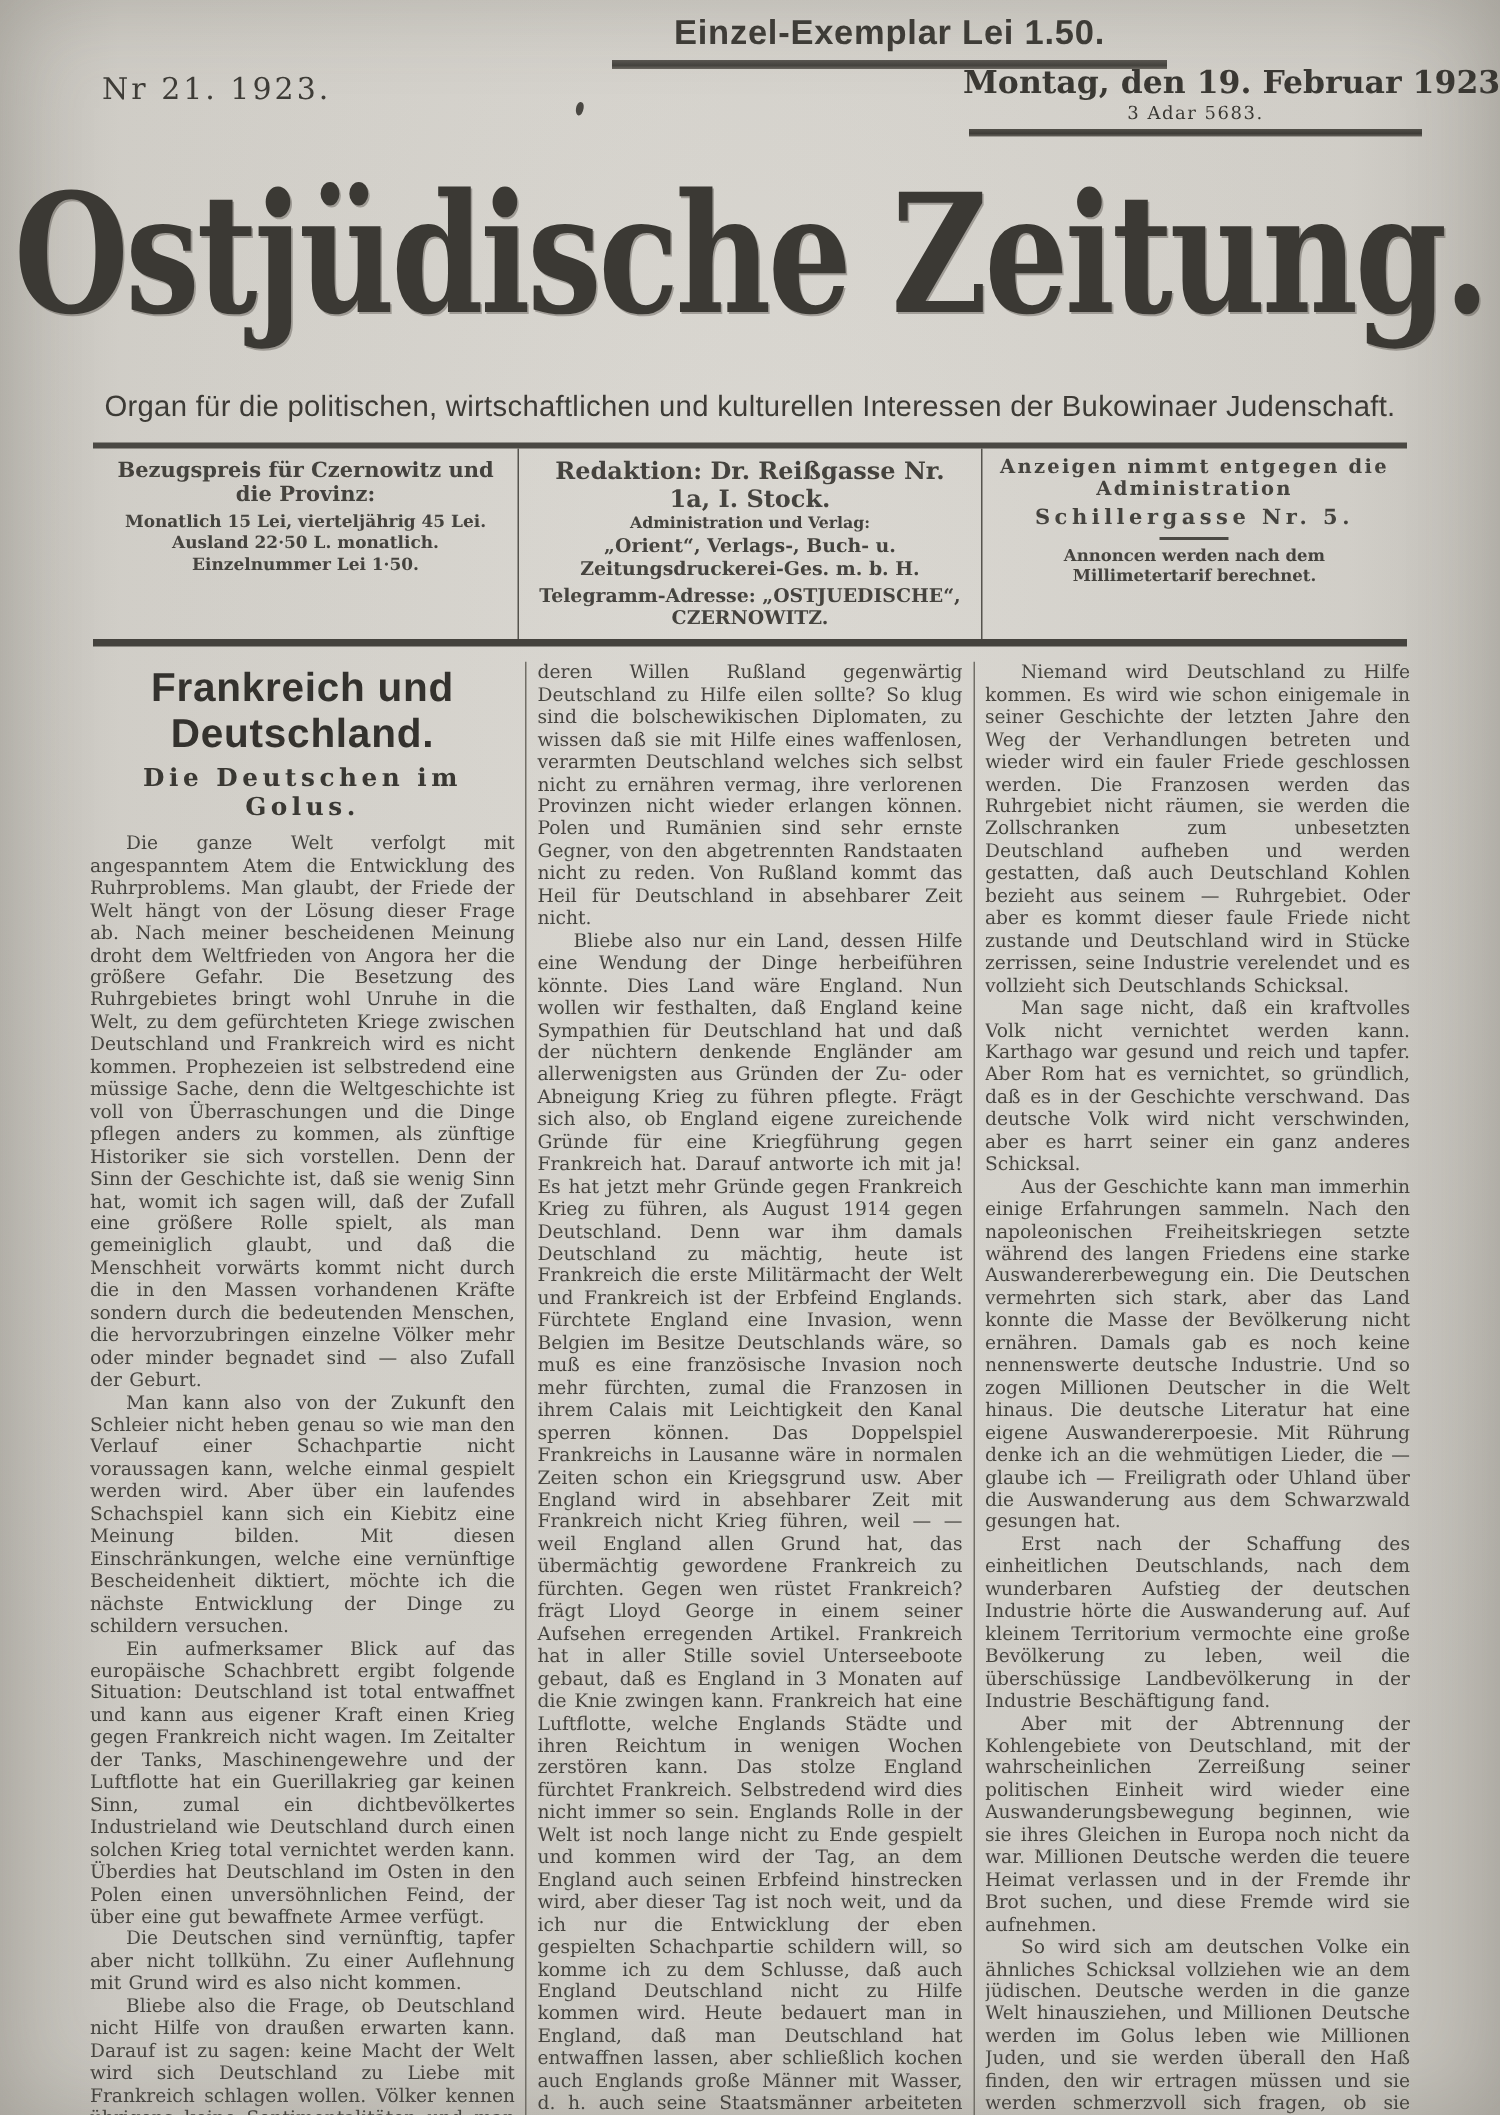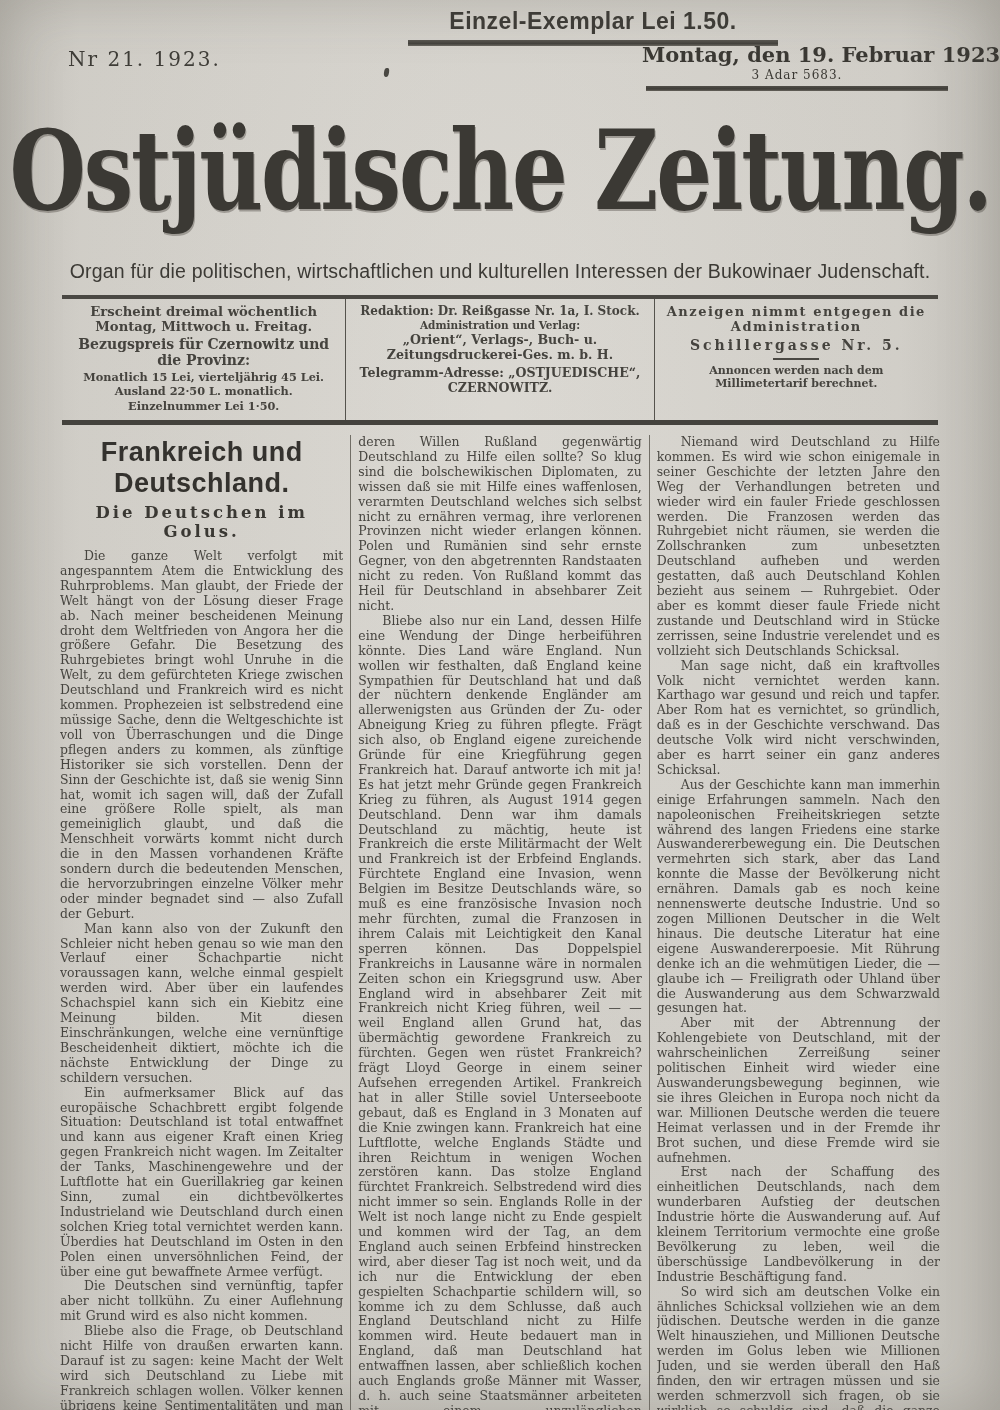--- a/index.html
+++ b/index.html
@@ -85,21 +85,21 @@
   .info-cell { padding: 5px 8px 7px; text-align: center; color: #45433e; }
   .info-left { flex: 1.12; }
   .info-mid  { flex: 1.22; border-left: 1px solid #55534d; border-right: 1px solid #55534d; }
   .info-right{ flex: 1.12; }
 
   .il-1 { font-weight: bold; font-size: 13.2px; }
   .il-2 { font-weight: bold; font-size: 14px; margin-top: 2px; }
   .il-3 { font-weight: bold; font-size: 11.3px; margin-top: 2px; }
   .il-4 { font-weight: bold; font-size: 11.3px; margin-top: 1px; }
 
-  .im-1 { font-weight: bold; font-size: 12px; }
+  .im-1 { font-weight: bold; font-size: 16px; }
   .im-2 { font-size: 10.5px; font-weight: bold; margin-top: 1px; }
   .im-3 { font-weight: bold; font-size: 12.6px; margin-top: 1px; }
   .im-4 { font-weight: bold; font-size: 12.6px; margin-top: 3px; }
 
   .ir-1 { font-size: 13px; font-weight: bold; letter-spacing: 1.5px; }
   .ir-2 { font-size: 14px; font-weight: bold; letter-spacing: 3px; margin-top: 3px; }
   .ir-rule { width: 46px; height: 2px; background: #4a4843; margin: 5px auto 4px; }
   .ir-3 { font-size: 11px; font-weight: bold; }
 
   
@@ -150,21 +150,20 @@
     <div class="ink-mark"></div>
   </div>
 
   <div class="masthead">
     <div class="paper-title">Ostjüdische Zeitung.</div>
     <div class="paper-subtitle">Organ für die politischen, wirtschaftlichen und kulturellen Interessen der Bukowinaer Judenschaft.</div>
   </div>
 
   <div class="info-box">
     <div class="info-cell info-left">
-      <div class="il-1">Erscheint dreimal wöchentlich Montag, Mittwoch u. Freitag.</div>
       <div class="il-2">Bezugspreis für Czernowitz und die Provinz:</div>
       <div class="il-3">Monatlich 15 Lei, vierteljährig 45 Lei. Ausland 22·50 L. monatlich.</div>
       <div class="il-4">Einzelnummer Lei 1·50.</div>
     </div>
     <div class="info-cell info-mid">
       <div class="im-1">Redaktion: Dr. Reißgasse Nr. 1a, I. Stock.</div>
       <div class="im-2">Administration und Verlag:</div>
       <div class="im-3">„Orient“, Verlags-, Buch- u. Zeitungsdruckerei-Ges. m. b. H.</div>
       <div class="im-4">Telegramm-Adresse: „OSTJUEDISCHE“, CZERNOWITZ.</div>
     </div>
@@ -195,21 +194,21 @@
       <p>Bliebe also nur ein Land, dessen Hilfe eine Wendung der Dinge herbeiführen könnte. Dies Land wäre England. Nun wollen wir festhalten, daß England keine Sympathien für Deutschland hat und daß der nüchtern denkende Engländer am allerwenigsten aus Gründen der Zu- oder Abneigung Krieg zu führen pflegte. Frägt sich also, ob England eigene zureichende Gründe für eine Kriegführung gegen Frankreich hat. Darauf antworte ich mit ja! Es hat jetzt mehr Gründe gegen Frankreich Krieg zu führen, als August 1914 gegen Deutschland. Denn war ihm damals Deutschland zu mächtig, heute ist Frankreich die erste Militärmacht der Welt und Frankreich ist der Erbfeind Englands. Fürchtete England eine Invasion, wenn Belgien im Besitze Deutschlands wäre, so muß es eine französische Invasion noch mehr fürchten, zumal die Franzosen in ihrem Calais mit Leichtigkeit den Kanal sperren können. Das Doppelspiel Frankreichs in Lausanne wäre in normalen Zeiten schon ein Kriegsgrund usw. Aber England wird in absehbarer Zeit mit Frankreich nicht Krieg führen, weil — — weil England allen Grund hat, das übermächtig gewordene Frankreich zu fürchten. Gegen wen rüstet Frankreich? frägt Lloyd George in einem seiner Aufsehen erregenden Artikel. Frankreich hat in aller Stille soviel Unterseeboote gebaut, daß es England in 3 Monaten auf die Knie zwingen kann. Frankreich hat eine Luftflotte, welche Englands Städte und ihren Reichtum in wenigen Wochen zerstören kann. Das stolze England fürchtet Frankreich. Selbstredend wird dies nicht immer so sein. Englands Rolle in der Welt ist noch lange nicht zu Ende gespielt und kommen wird der Tag, an dem England auch seinen Erbfeind hinstrecken wird, aber dieser Tag ist noch weit, und da ich nur die Entwicklung der eben gespielten Schachpartie schildern will, so komme ich zu dem Schlusse, daß auch England Deutschland nicht zu Hilfe kommen wird. Heute bedauert man in England, daß man Deutschland hat entwaffnen lassen, aber schließlich kochen auch Englands große Männer mit Wasser, d. h. auch seine Staatsmänner arbeiteten mit einem unzulänglichen Menschenverstande, als sie auf ein europäisches Gleichgewicht zu Gunsten eines — französischen Uebergewichtes verzichteten.</p>
 
     </div>
 
     <div class="col-rule"></div>
 
     <div class="col">
       <p>Niemand wird Deutschland zu Hilfe kommen. Es wird wie schon einigemale in seiner Geschichte der letzten Jahre den Weg der Verhandlungen betreten und wieder wird ein fauler Friede geschlossen werden. Die Franzosen werden das Ruhrgebiet nicht räumen, sie werden die Zollschranken zum unbesetzten Deutschland aufheben und werden gestatten, daß auch Deutschland Kohlen bezieht aus seinem — Ruhrgebiet. Oder aber es kommt dieser faule Friede nicht zustande und Deutschland wird in Stücke zerrissen, seine Industrie verelendet und es vollzieht sich Deutschlands Schicksal.</p>
       <p>Man sage nicht, daß ein kraftvolles Volk nicht vernichtet werden kann. Karthago war gesund und reich und tapfer. Aber Rom hat es vernichtet, so gründlich, daß es in der Geschichte verschwand. Das deutsche Volk wird nicht verschwinden, aber es harrt seiner ein ganz anderes Schicksal.</p>
       <p>Aus der Geschichte kann man immerhin einige Erfahrungen sammeln. Nach den napoleonischen Freiheitskriegen setzte während des langen Friedens eine starke Auswandererbewegung ein. Die Deutschen vermehrten sich stark, aber das Land konnte die Masse der Bevölkerung nicht ernähren. Damals gab es noch keine nennenswerte deutsche Industrie. Und so zogen Millionen Deutscher in die Welt hinaus. Die deutsche Literatur hat eine eigene Auswandererpoesie. Mit Rührung denke ich an die wehmütigen Lieder, die — glaube ich — Freiligrath oder Uhland über die Auswanderung aus dem Schwarzwald gesungen hat.</p>
+      <p>Erst nach der Schaffung des einheitlichen Deutschlands, nach dem wunderbaren Aufstieg der deutschen Industrie hörte die Auswanderung auf. Auf kleinem Territorium vermochte eine große Bevölkerung zu leben, weil die überschüssige Landbevölkerung in der Industrie Beschäftigung fand.</p>
       <p>Aber mit der Abtrennung der Kohlengebiete von Deutschland, mit der wahrscheinlichen Zerreißung seiner politischen Einheit wird wieder eine Auswanderungsbewegung beginnen, wie sie ihres Gleichen in Europa noch nicht da war. Millionen Deutsche werden die teuere Heimat verlassen und in der Fremde ihr Brot suchen, und diese Fremde wird sie aufnehmen.</p>
-      <p>Erst nach der Schaffung des einheitlichen Deutschlands, nach dem wunderbaren Aufstieg der deutschen Industrie hörte die Auswanderung auf. Auf kleinem Territorium vermochte eine große Bevölkerung zu leben, weil die überschüssige Landbevölkerung in der Industrie Beschäftigung fand.</p>
       <p>So wird sich am deutschen Volke ein ähnliches Schicksal vollziehen wie an dem jüdischen. Deutsche werden in die ganze Welt hinausziehen, und Millionen Deutsche werden im Golus leben wie Millionen Juden, und sie werden überall den Haß finden, den wir ertragen müssen und sie werden schmerzvoll sich fragen, ob sie wirklich so schuldig sind, daß die ganze Welt sie verdammt, und sie werden am eigenen Leibe verspüren, wie weh ein Anti—ismus tut.</p>
 
     </div>
 
   </div>
 
 </div>
 
 </body></html>

